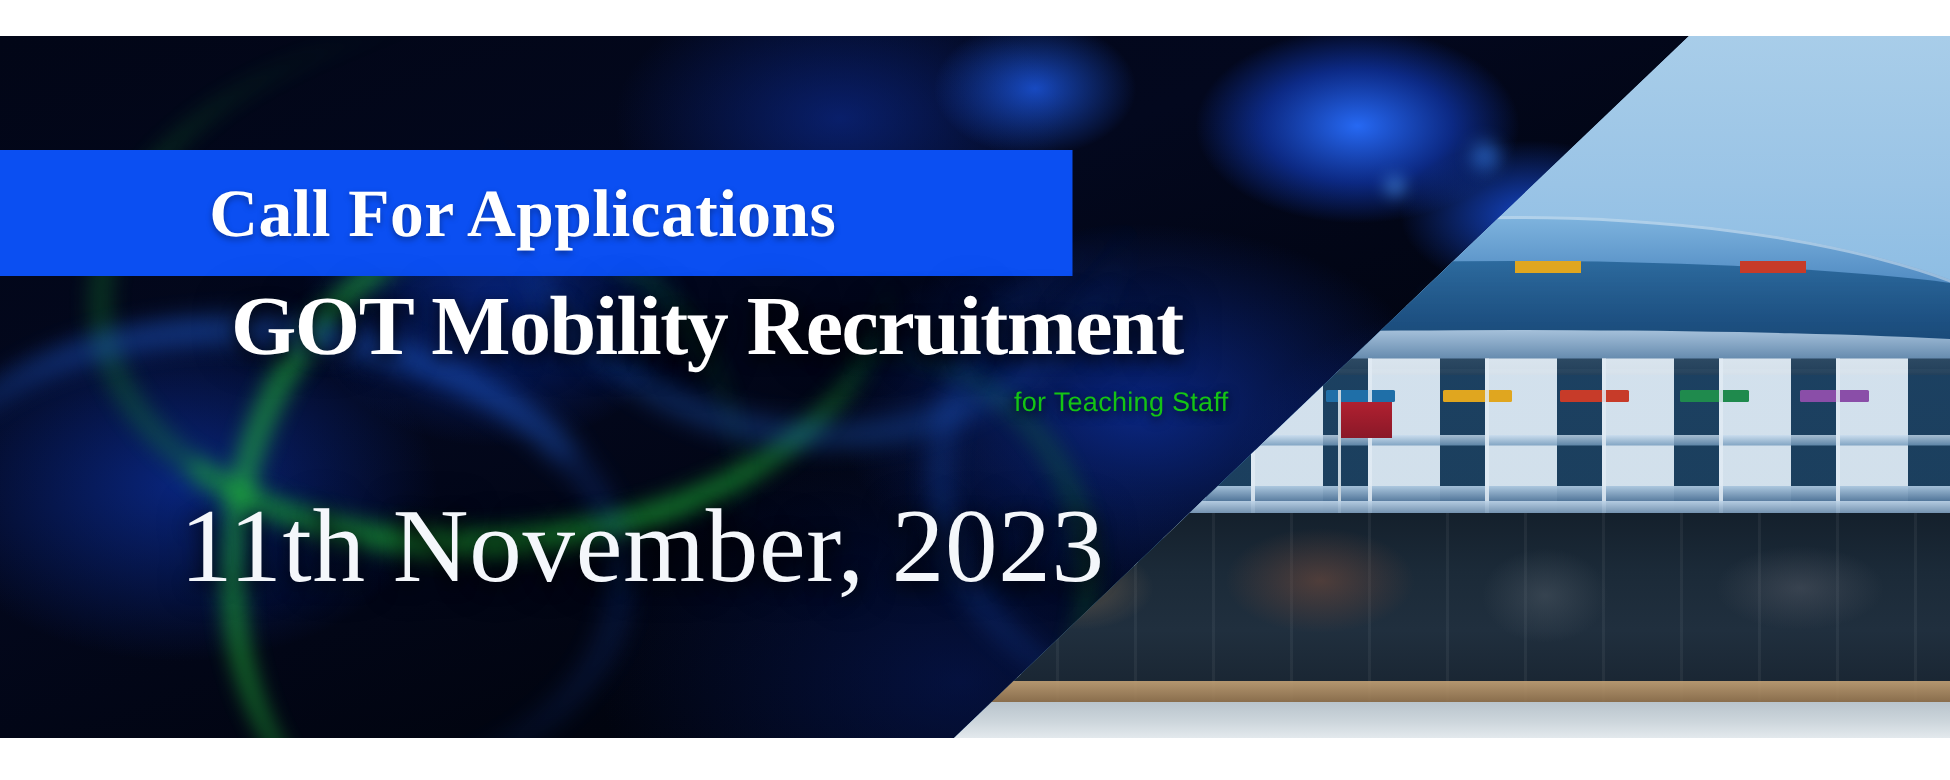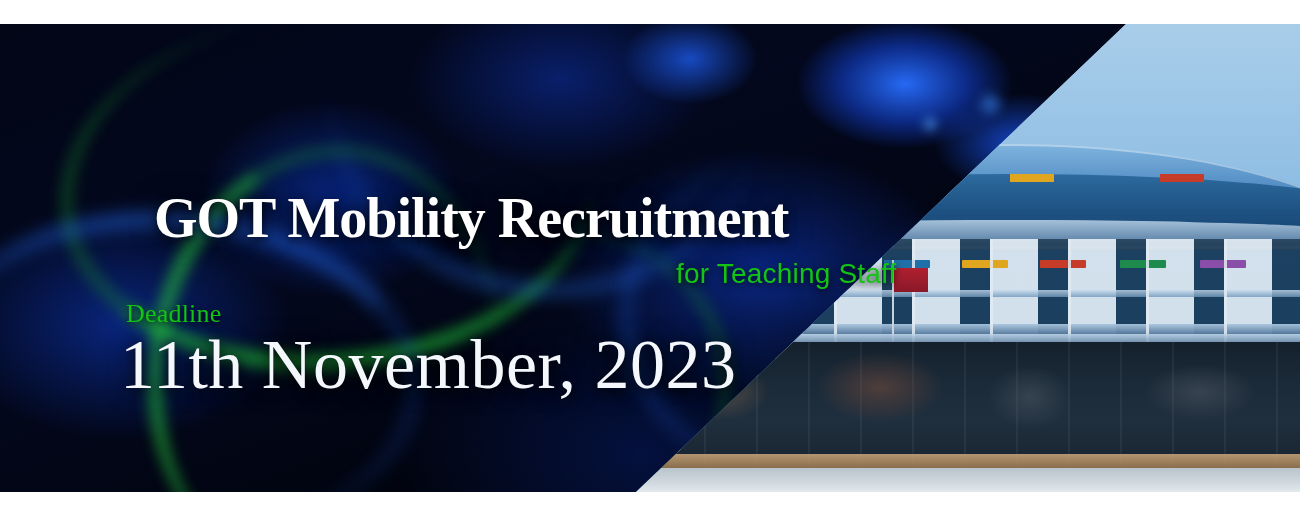--- a/index.html
+++ b/index.html
@@ -327,21 +327,21 @@
     text-shadow: 0 3px 10px rgba(0,0,0,.75), 0 0 26px rgba(0,0,0,.55);
     margin-left: 32px;
   }
 
   .subhead {
     position: absolute;
     left: 676px;
     top: 234px;          
     font-family: "Liberation Sans", sans-serif;
     font-weight: normal;
-    font-size: 28px;
+    font-size: 18px;
     color: #14c414;
     letter-spacing: .2px;
     white-space: nowrap;
     text-shadow: 0 2px 7px rgba(0,0,0,.85);
   }
 
   .deadline-label {
     position: absolute;
     left: 126px;
     top: 275px;          
@@ -426,26 +426,28 @@
         <div class="ground-floor">
           <div class="ground-reflections"></div>
         </div>
         <div class="plinth"></div>
         <div class="pavement"></div>
       </div>
     </div>
 
     <div class="text-layer">
 
+      <div class="kicker-band">
+        <div class="kicker-text">Call For Applications</div>
+      </div>
 
       <div class="headline">GOT Mobility Recruitment</div>
 
       <div class="subhead">for Teaching Staff</div>
 
-      <div class="deadline-label">Deadline</div>
 
       <div class="deadline-date">11th November, 2023</div>
 
     </div>
   </div>
 
   <div class="letterbox-top"></div>
   <div class="letterbox-bottom"></div>
 
 </div>

